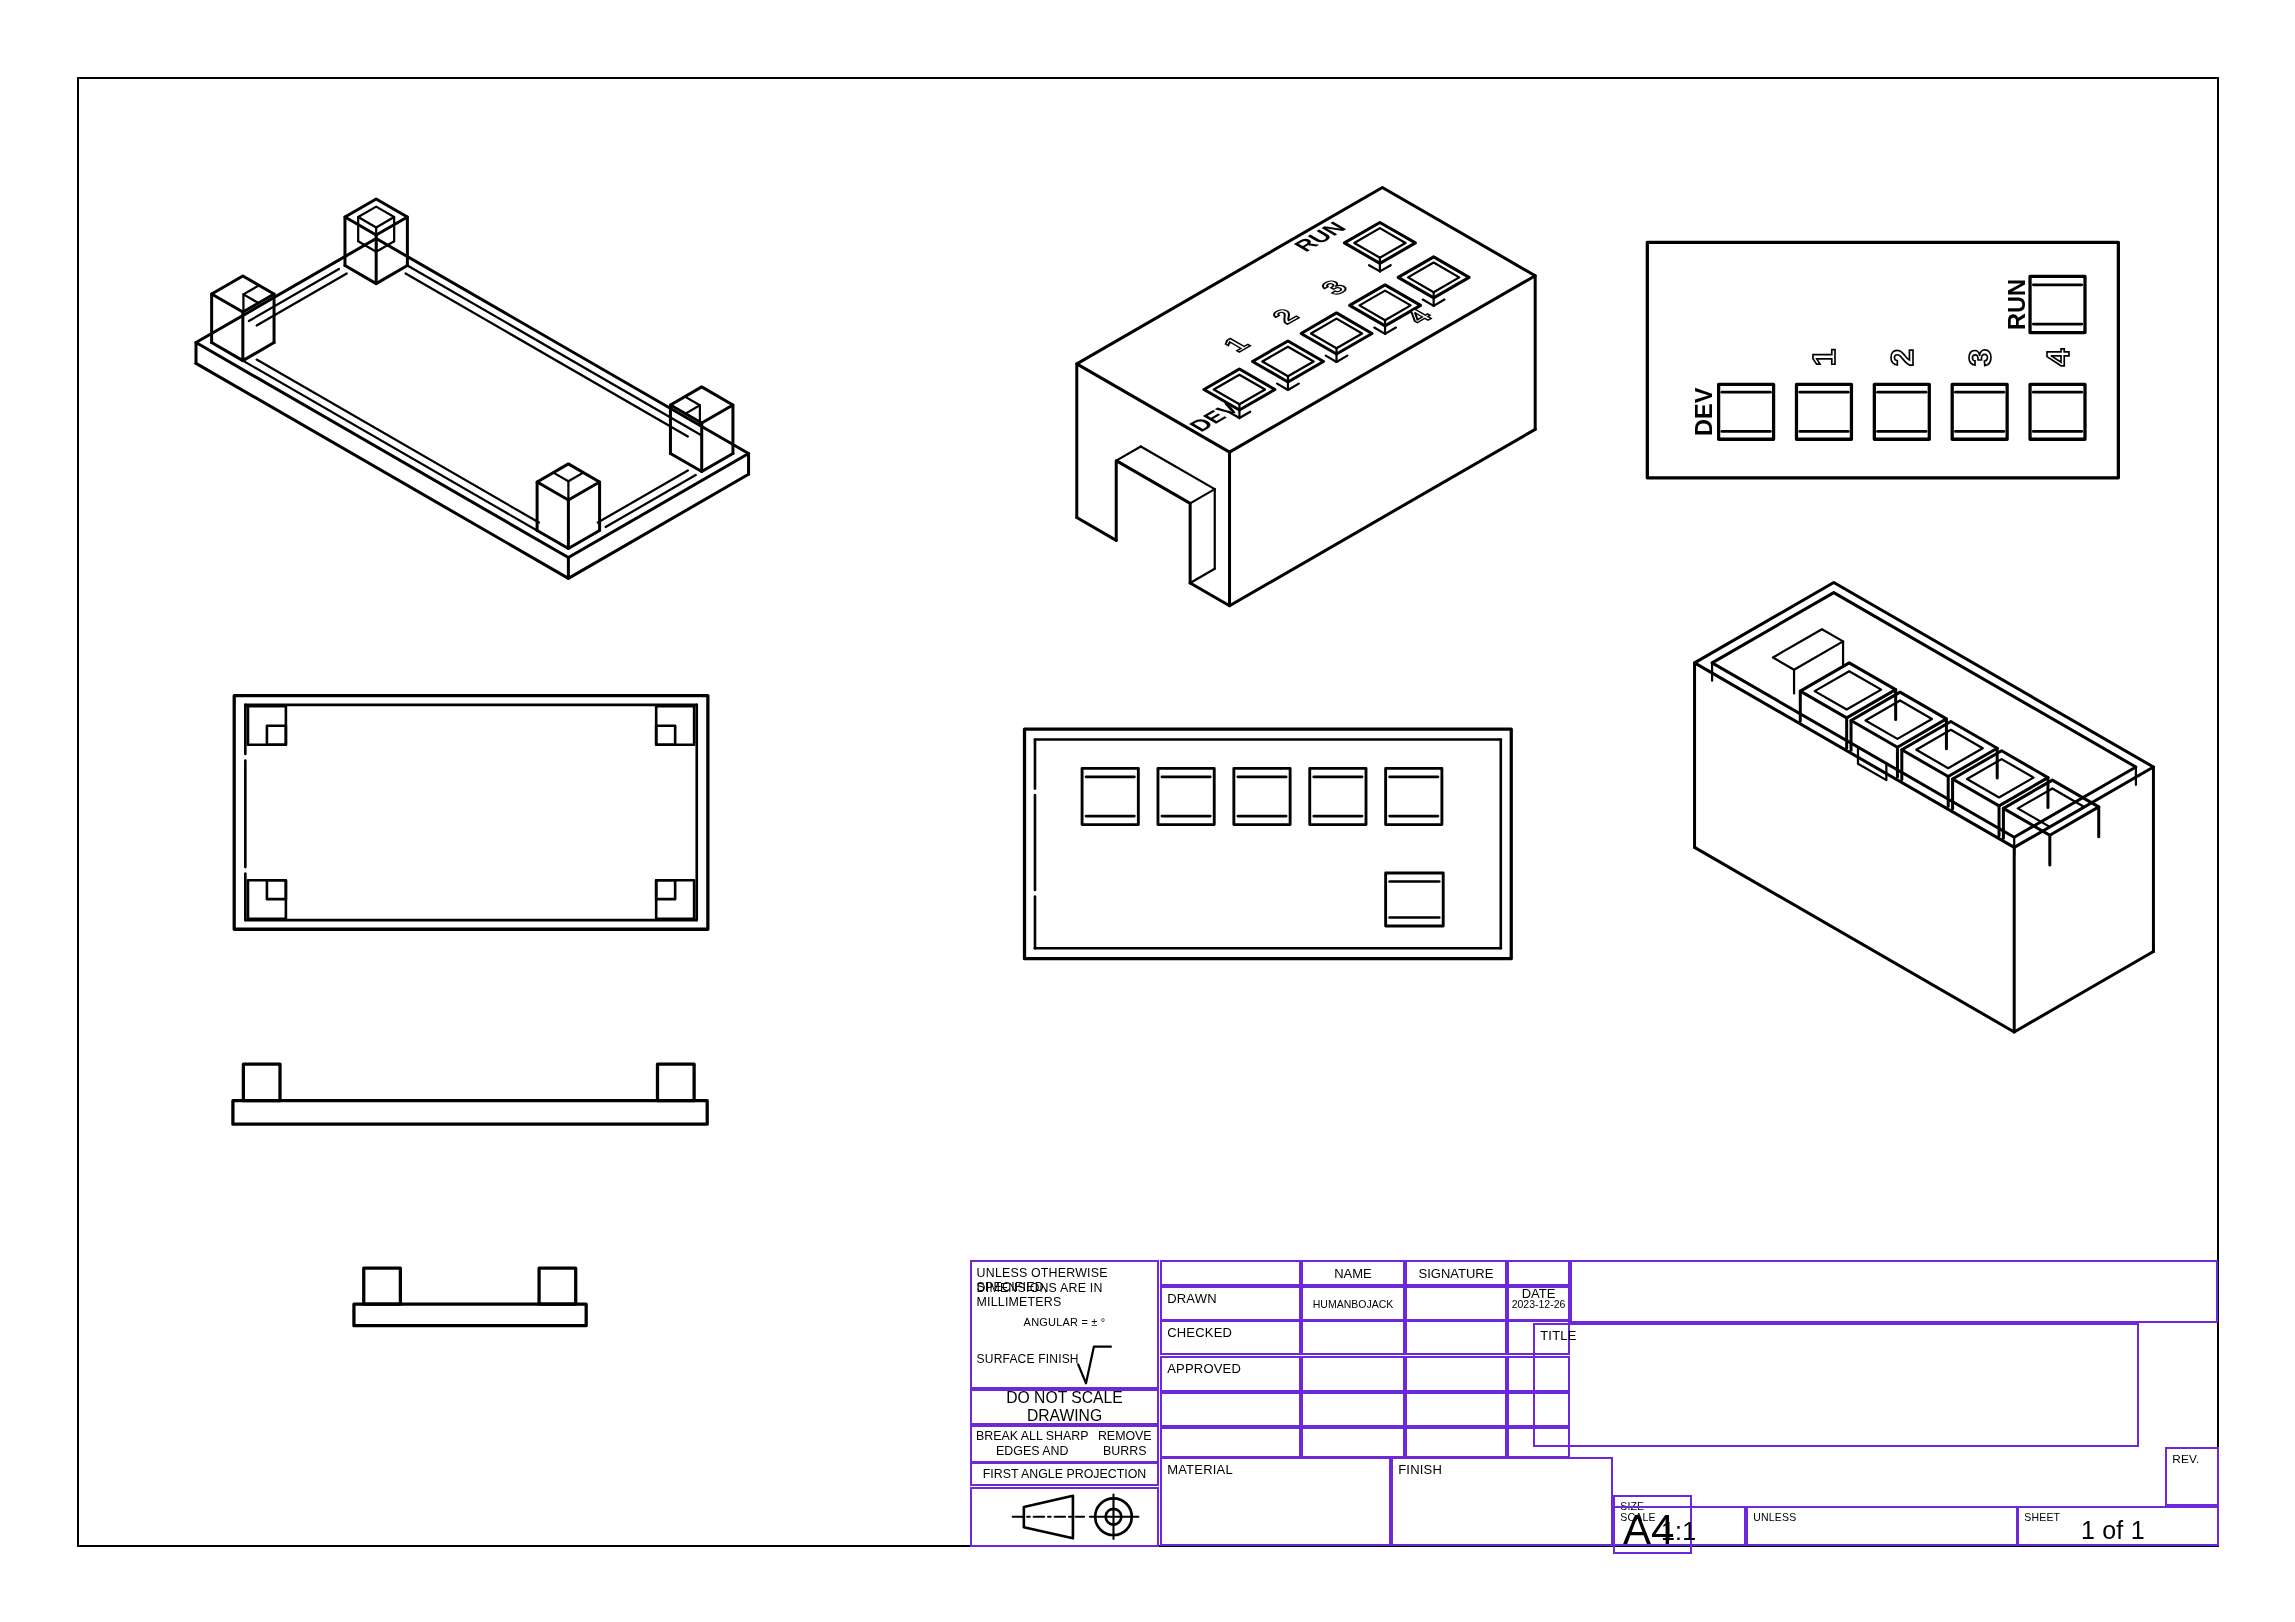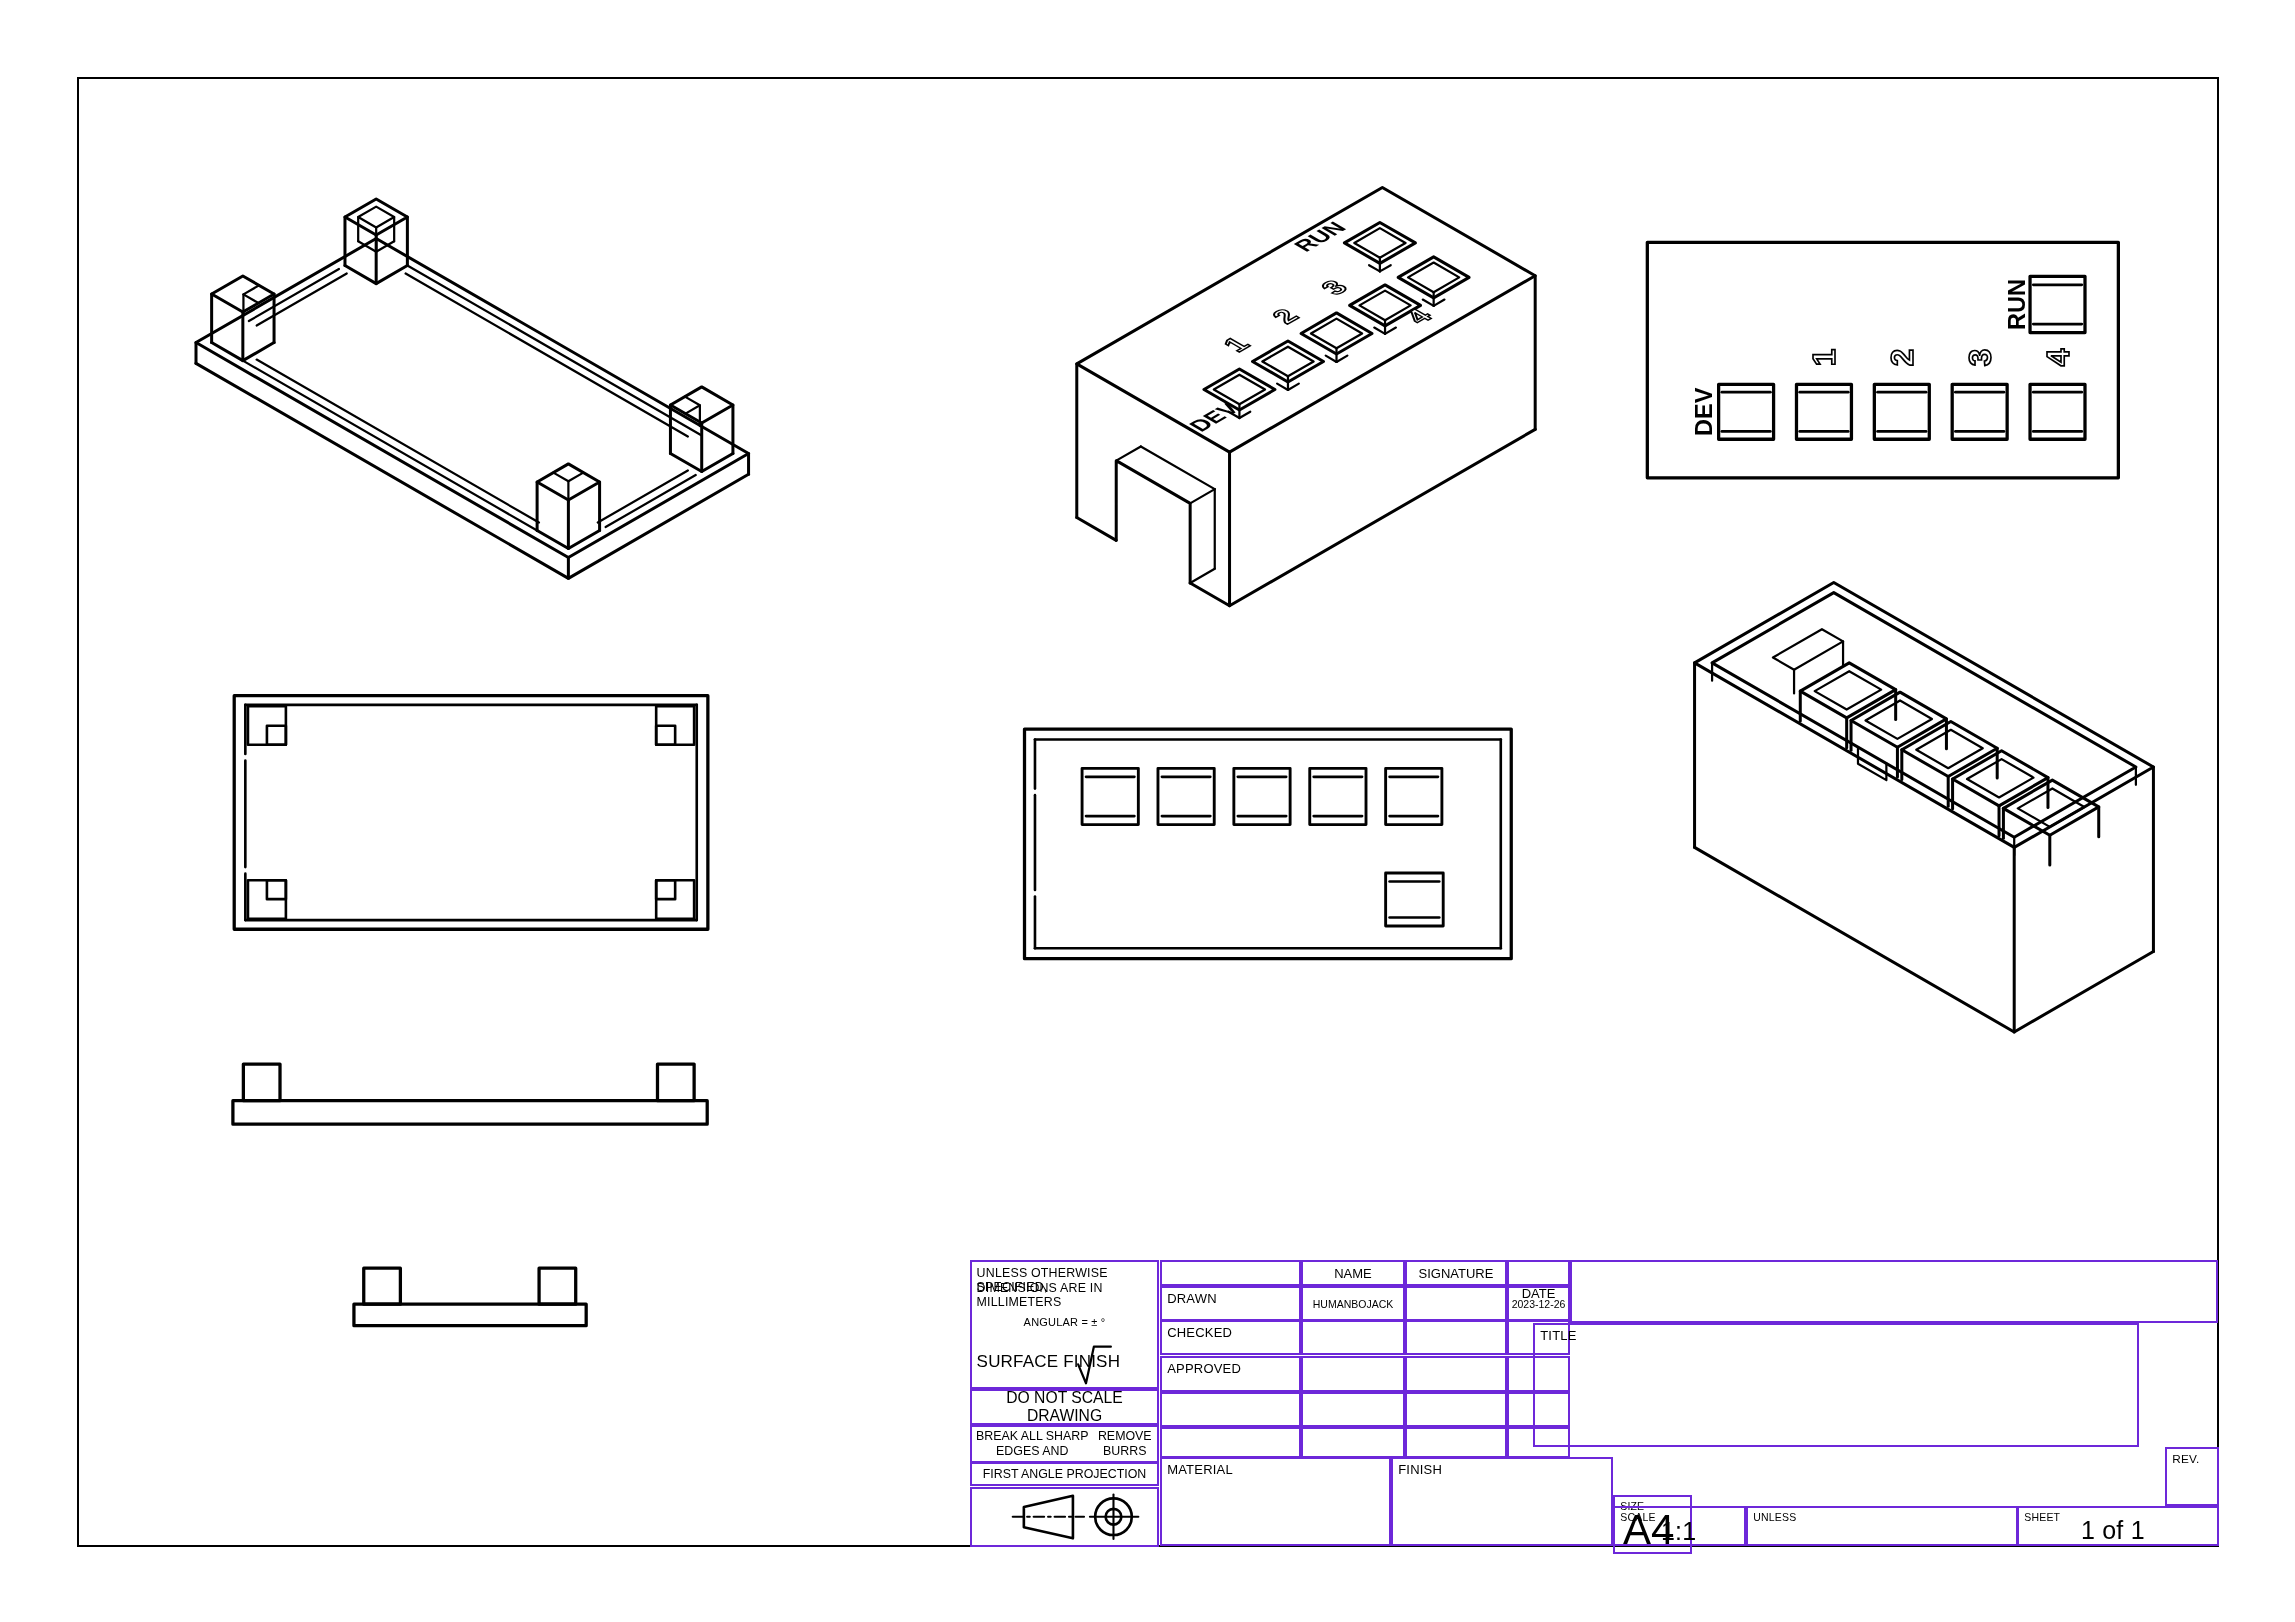--- a/index.html
+++ b/index.html
@@ -259,21 +259,21 @@
       <text transform="matrix(0.866,-0.5,0.866,0.5,2041,440)" dy=".3em" text-anchor="middle" font-size="42" class="hollowtxt">3</text>
       <text transform="matrix(0.866,-0.5,0.866,0.5,2019,362)" dy=".3em" text-anchor="middle" font-size="34" class="solidtxt">RUN</text>
       <text transform="matrix(0.866,-0.5,0.866,0.5,2170,484)" dy=".3em" text-anchor="middle" font-size="42" class="hollowtxt">4</text>
     </g>
   </svg>
 
   <div class="cell" style="left:970px;top:1260px;width:189px;height:129px;">
     <span class="lbl" style="left:4.6px;top:3.9px;font-size:12.4px;">UNLESS OTHERWISE SPECIFIED,</span>
     <span class="lbl" style="left:4.6px;top:19px;font-size:12.4px;">DIMENSIONS ARE IN MILLIMETERS</span>
     <span class="lbl" style="left:0;top:54px;width:100%;text-align:center;font-size:11px;">ANGULAR = ± °</span>
-    <span class="lbl" style="left:4.6px;top:90px;font-size:17px;">SURFACE FINISH</span>
+    <span class="lbl" style="left:4.6px;top:90px;font-size:12px;">SURFACE FINISH</span>
   </div>
   <div class="cell ctr" style="left:970px;top:1389px;width:189px;height:36px;font-size:15.7px;">
       <span>DO NOT SCALE DRAWING</span>
     </div>
   <div class="cell ctr" style="left:970px;top:1425px;width:189px;height:38px;font-size:12.4px;line-height:1.25;flex-direction:row;">
     <span>BREAK ALL SHARP EDGES AND</span>
     <span>REMOVE BURRS</span>
   </div>
   <div class="cell ctr" style="left:970px;top:1462px;width:189px;height:24px;font-size:12.4px;">
       <span>FIRST ANGLE PROJECTION</span>

